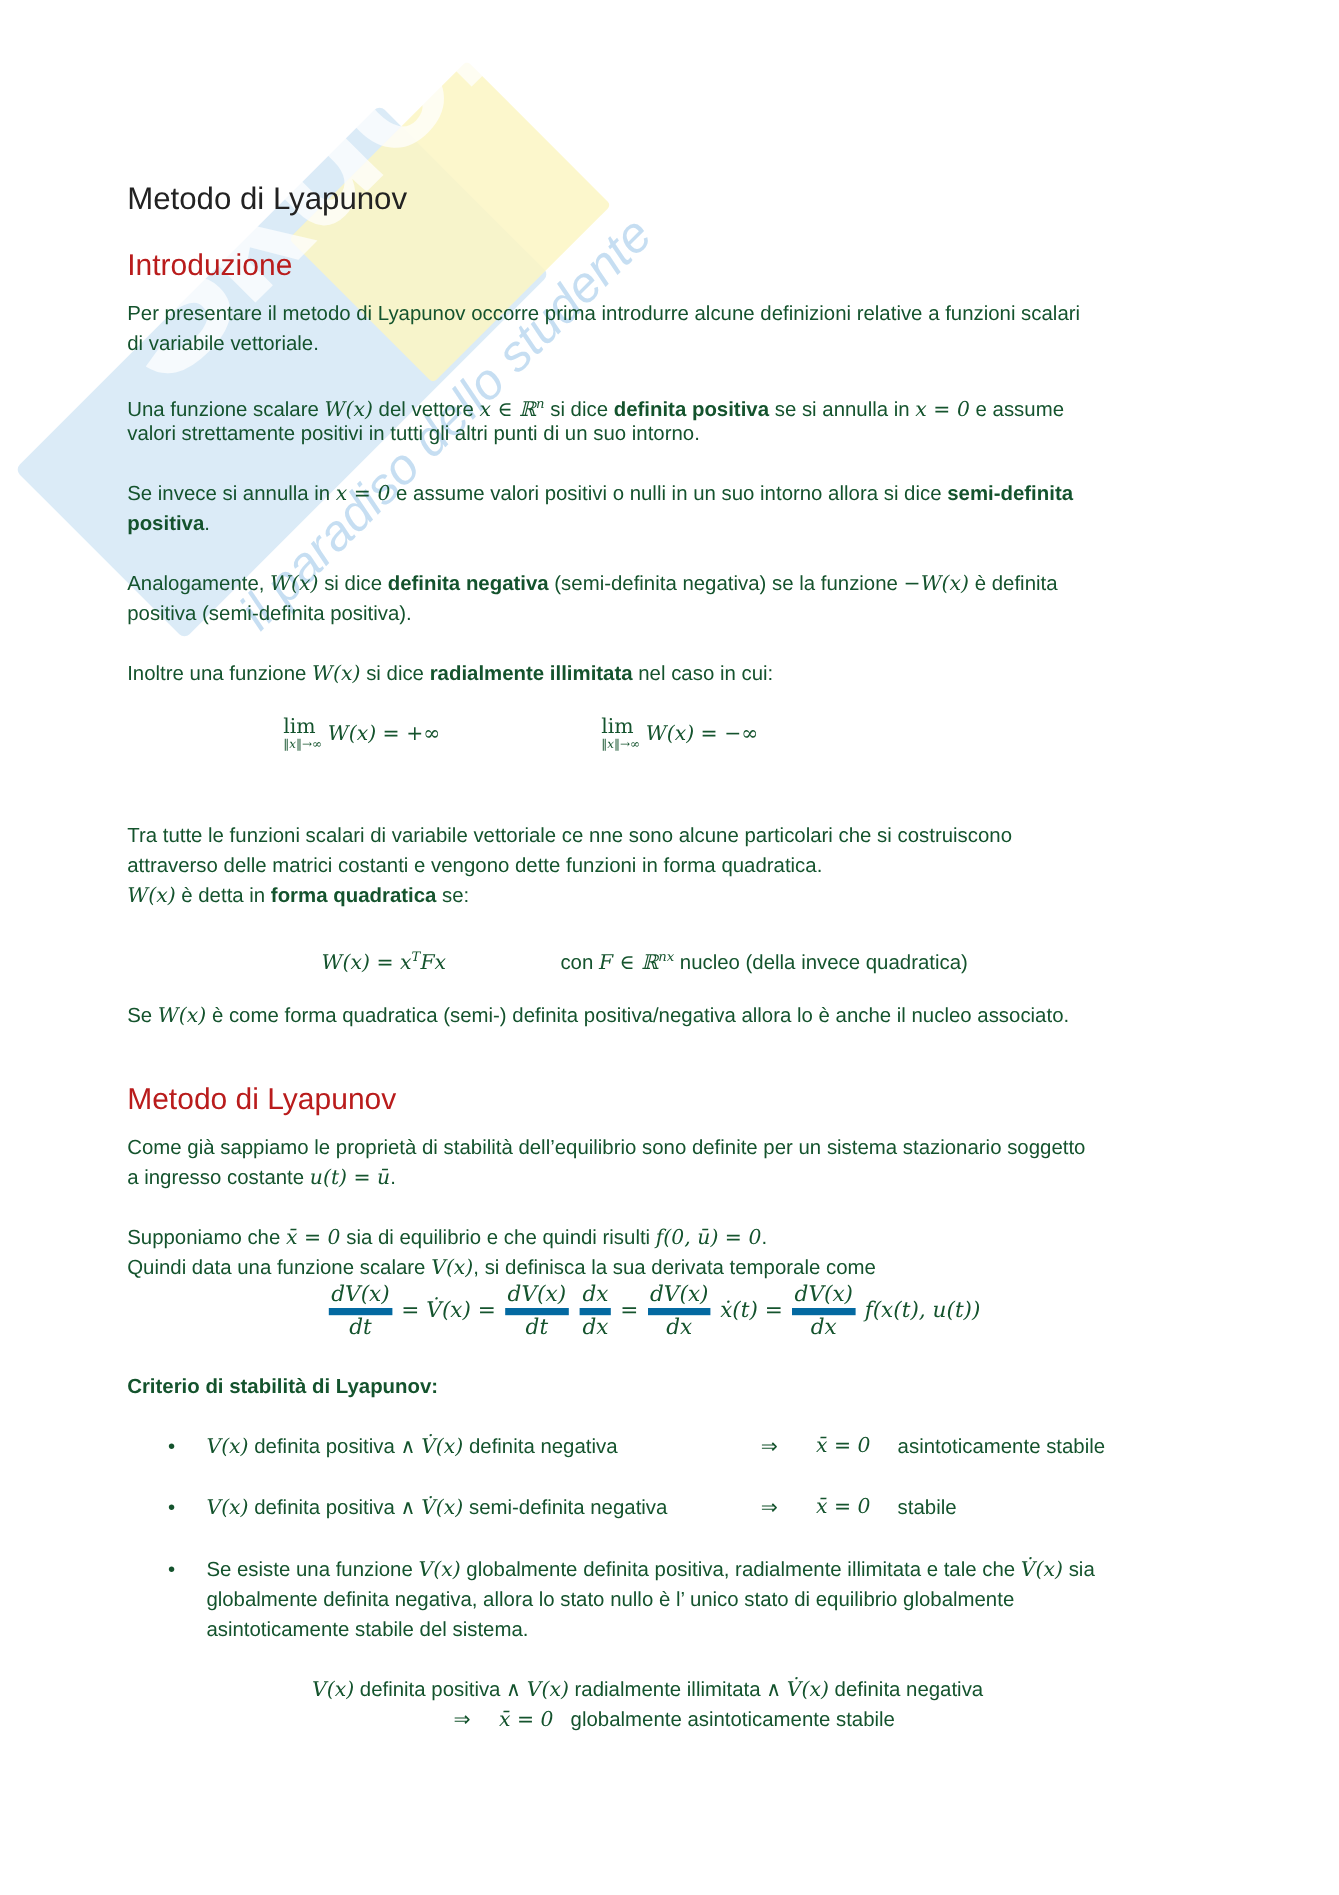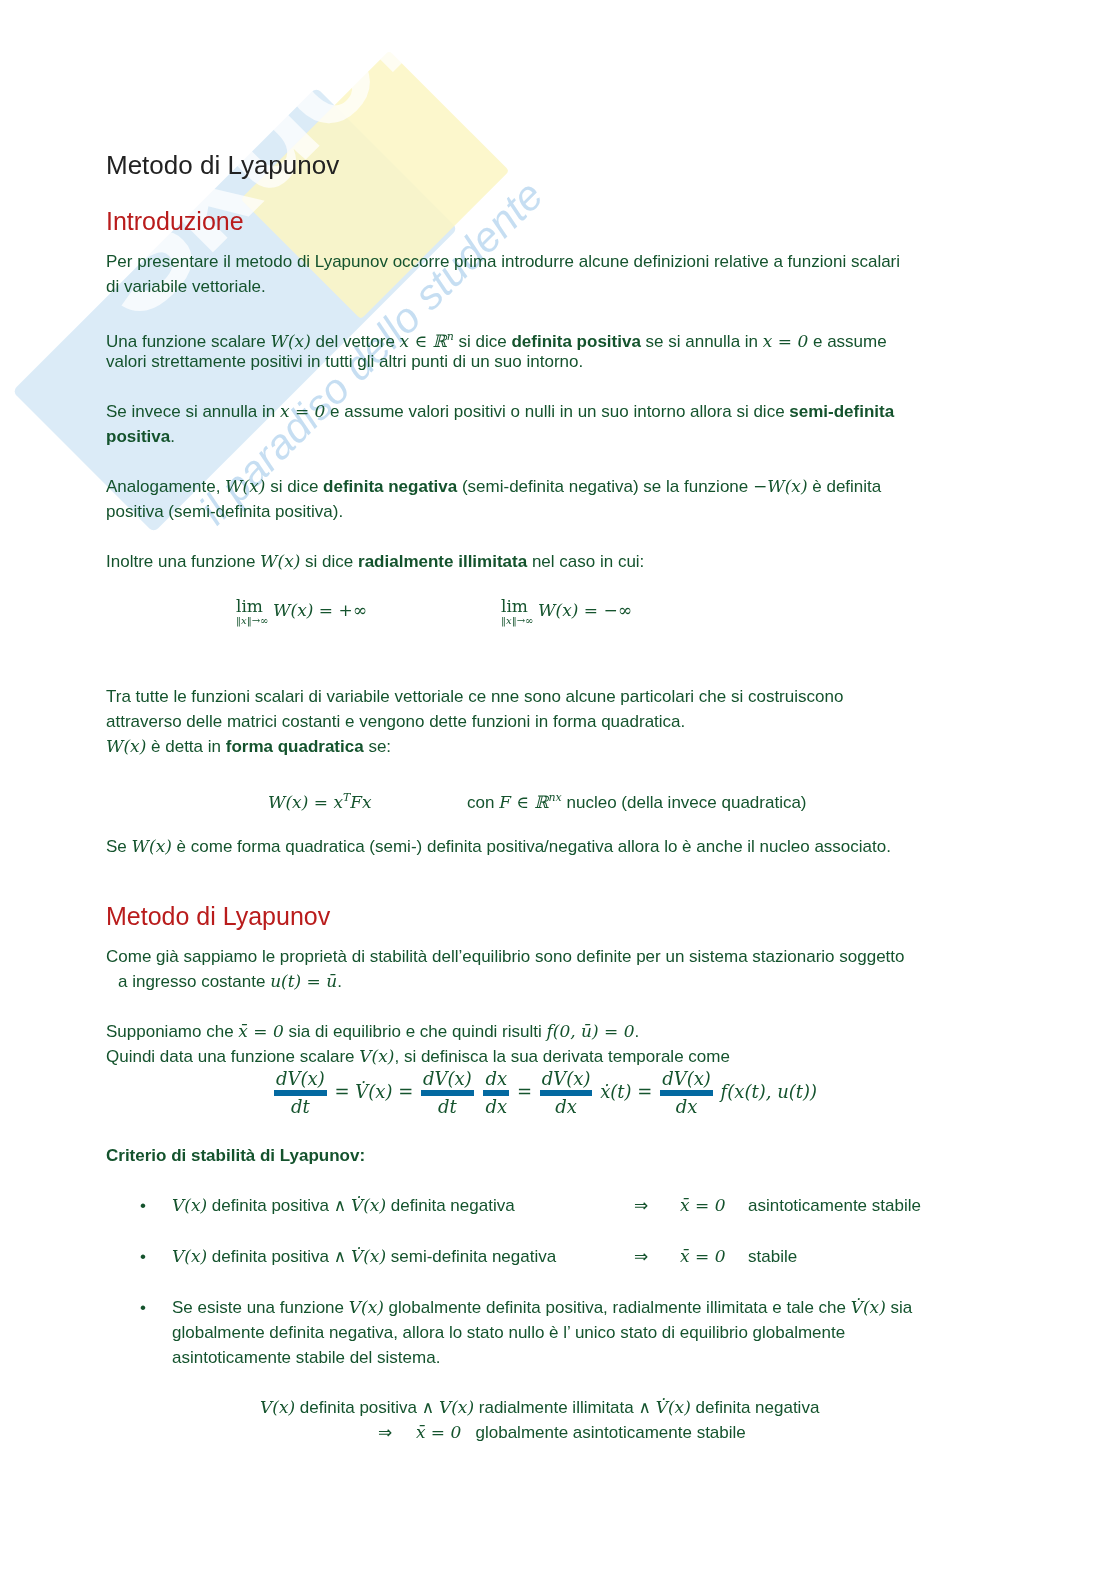--- a/index.html
+++ b/index.html
@@ -99,21 +99,21 @@
       <span>con </span><span class="m">F ∈ ℝ</span><span class="m sup">nx</span><span> nucleo (della invece quadratica)</span>
     </div>
 
     <div class="abs p" style="top:834px;">
       <span>Se </span><span class="m">W(x)</span><span> è come forma quadratica (semi-) definita positiva/negativa allora lo è anche il nucleo associato.</span>
     </div>
 
     <div class="abs h2" style="top:902px;">Metodo di Lyapunov</div>
 
     <div class="abs p" style="top:944px;">Come già sappiamo le proprietà di stabilità dell’equilibrio sono definite per un sistema stazionario soggetto</div>
-    <div class="abs p" style="top:969px;margin-left:12px;">
+    <div class="abs p" style="top:969px;">
       <span>a ingresso costante </span><span class="m">u(t) = ū</span><span>.</span>
     </div>
 
     <div class="abs p" style="top:1019px;">
       <span>Supponiamo che </span><span class="m">x̄ = 0</span><span> sia di equilibrio e che quindi risulti  </span><span class="m">f(0, ū) = 0</span><span>.</span>
     </div>
     <div class="abs p" style="top:1044px;">
       <span>Quindi data una funzione scalare </span><span class="m">V(x)</span><span>, si definisca la sua derivata temporale come</span>
     </div>
 

